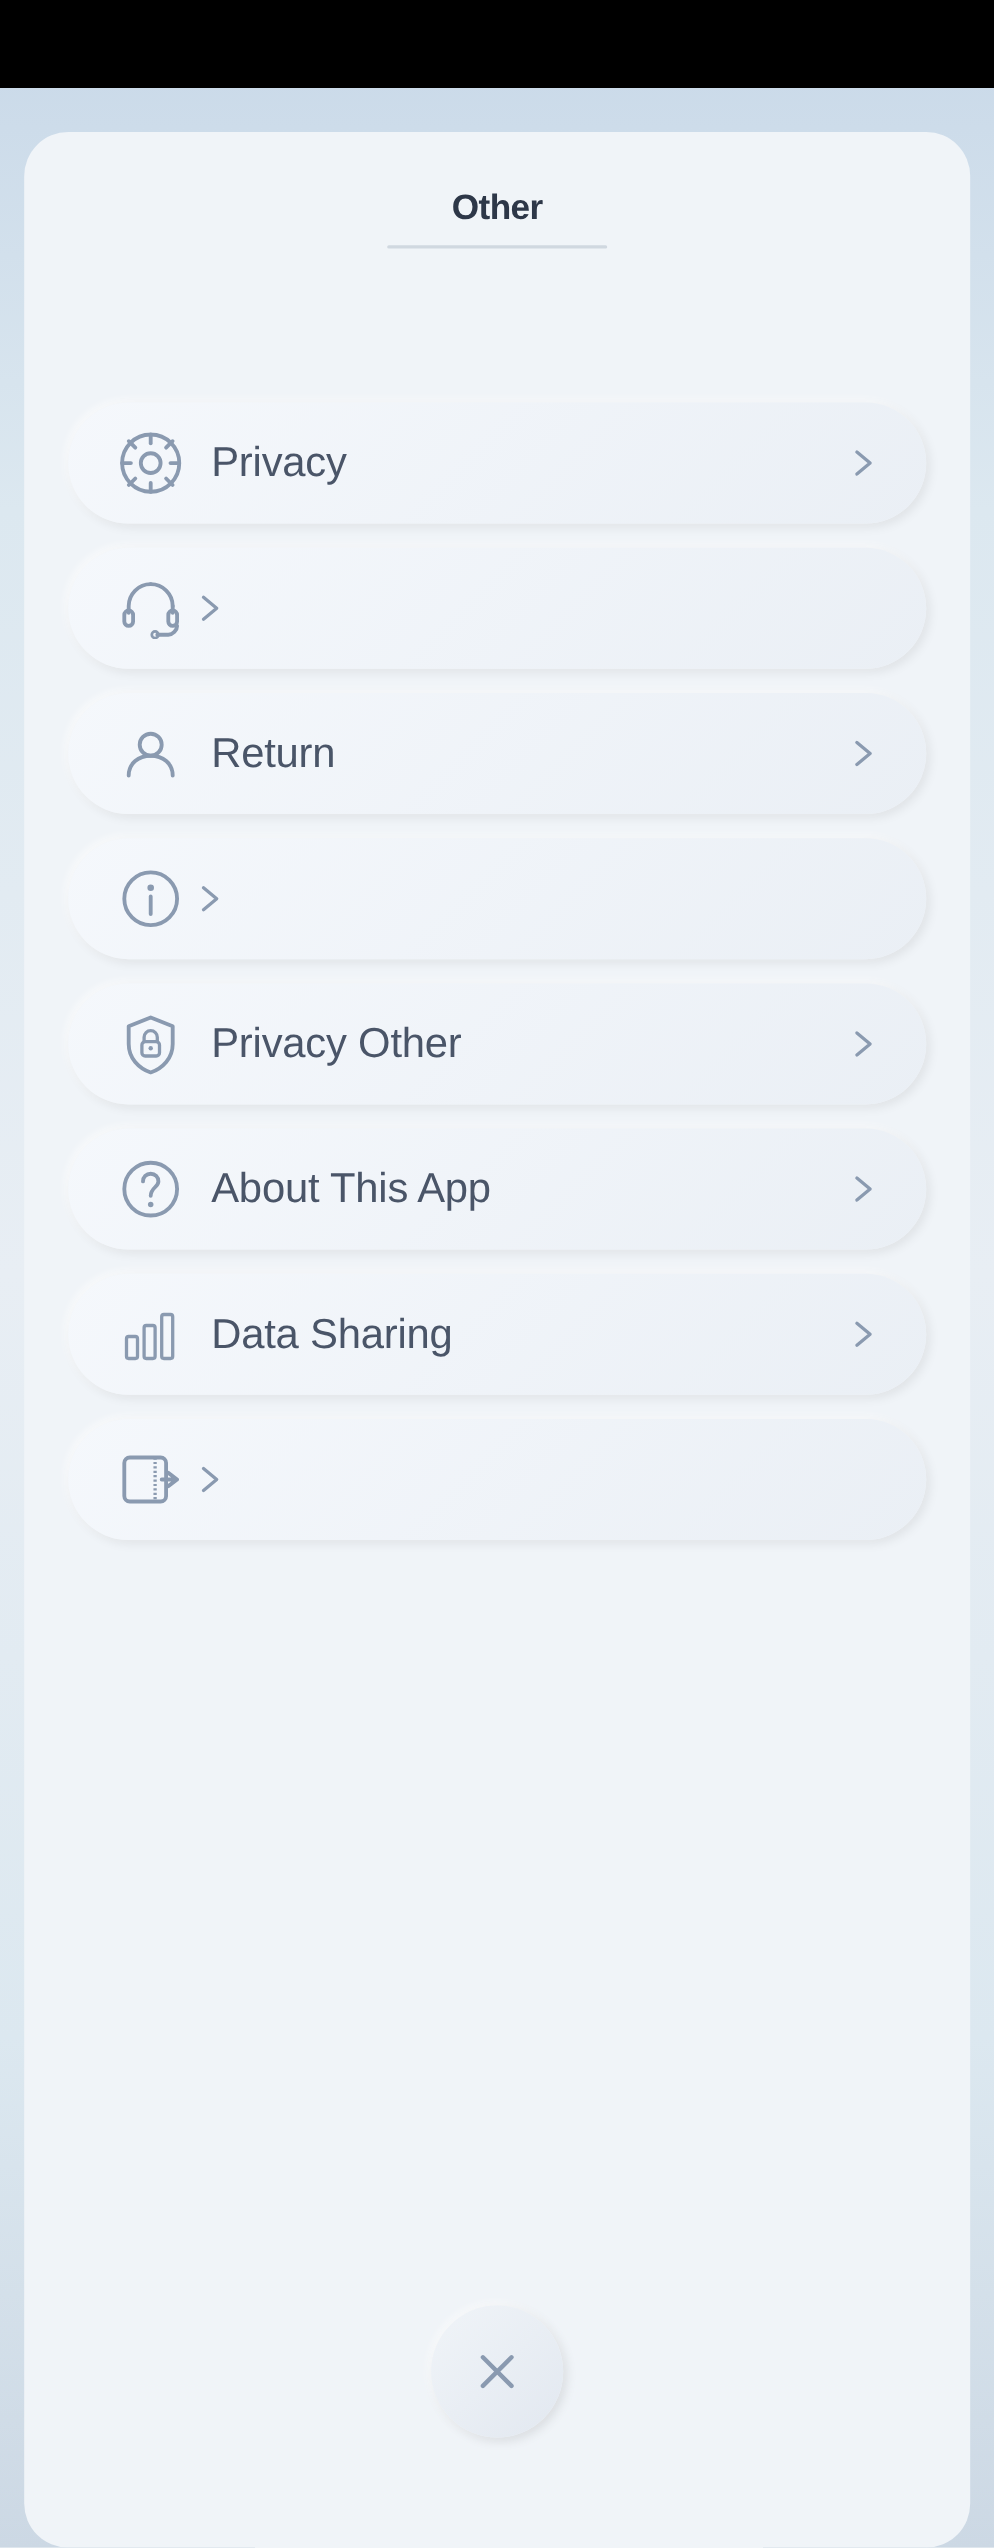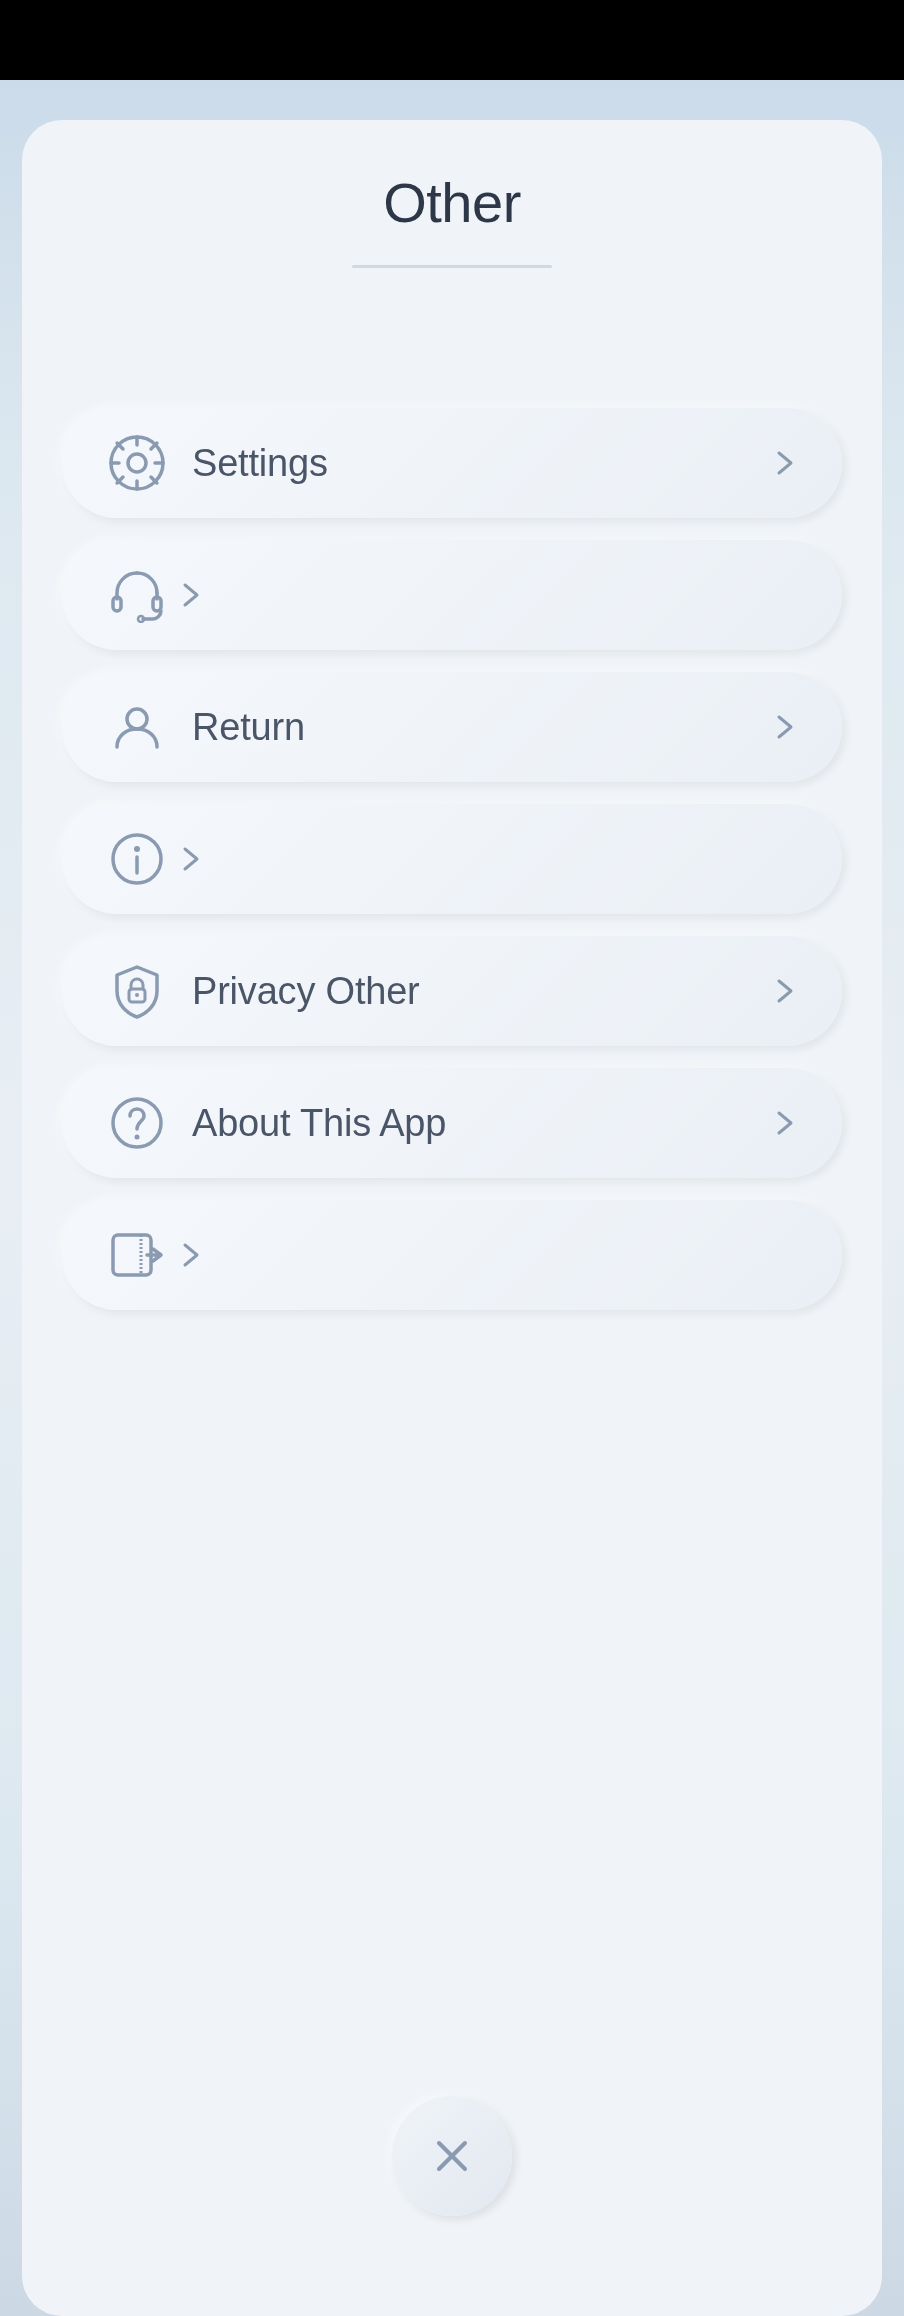--- a/index.html
+++ b/index.html
@@ -33,24 +33,24 @@
       border-radius: 40px;
       margin-top: 40px;
       padding: 50px 40px 80px 40px;
       display: flex;
       flex-direction: column;
       align-items: center;
       flex: 1;
     }
 
     .card-title {
-      font-size: 56px;
-      font-weight: 400;
+      font-size: 32px;
+      font-weight: 700;
       color: #2d3748;
-      margin-bottom: 30px;
+      margin-bottom: 16px;
       letter-spacing: -0.5px;
     }
 
     .divider {
       width: 200px;
       height: 3px;
       background: #d0d8e0;
       border-radius: 2px;
       margin-bottom: 60px;
     }
@@ -159,21 +159,21 @@
           <line x1="28" y1="2" x2="28" y2="10" stroke="#8a9ab0" stroke-width="3.5" stroke-linecap="round"></line>
           <line x1="28" y1="46" x2="28" y2="54" stroke="#8a9ab0" stroke-width="3.5" stroke-linecap="round"></line>
           <line x1="2" y1="28" x2="10" y2="28" stroke="#8a9ab0" stroke-width="3.5" stroke-linecap="round"></line>
           <line x1="46" y1="28" x2="54" y2="28" stroke="#8a9ab0" stroke-width="3.5" stroke-linecap="round"></line>
           <line x1="8.1" y1="8.1" x2="14" y2="14" stroke="#8a9ab0" stroke-width="3.5" stroke-linecap="round"></line>
           <line x1="42" y1="42" x2="47.9" y2="47.9" stroke="#8a9ab0" stroke-width="3.5" stroke-linecap="round"></line>
           <line x1="47.9" y1="8.1" x2="42" y2="14" stroke="#8a9ab0" stroke-width="3.5" stroke-linecap="round"></line>
           <line x1="14" y1="42" x2="8.1" y2="47.9" stroke="#8a9ab0" stroke-width="3.5" stroke-linecap="round"></line>
         </svg>
       </div>
-      <span class="menu-label">Settings</span>
+      <span class="menu-label">Privacy</span>
       <div class="menu-chevron">
         <svg viewBox="0 0 30 30" fill="none" xmlns="http://www.w3.org/2000/svg">
           <polyline points="10,5 22,15 10,25" stroke="#8a9ab0" stroke-width="3" stroke-linecap="round" stroke-linejoin="round"></polyline>
         </svg>
       </div>
     </div>
 
     <div class="menu-item">
       <div class="menu-icon">
         <svg viewBox="0 0 56 56" fill="none" xmlns="http://www.w3.org/2000/svg">
@@ -249,20 +249,35 @@
         </svg>
       </div>
       <span class="menu-label">About This App</span>
       <div class="menu-chevron">
         <svg viewBox="0 0 30 30" fill="none">
           <polyline points="10,5 22,15 10,25" stroke="#8a9ab0" stroke-width="3" stroke-linecap="round" stroke-linejoin="round"></polyline>
         </svg>
       </div>
     </div>
 
+    <div class="menu-item">
+      <div class="menu-icon">
+        <svg viewBox="0 0 56 56" fill="none" xmlns="http://www.w3.org/2000/svg">
+          <rect x="6" y="30" width="10" height="20" rx="2" stroke="#8a9ab0" stroke-width="3" fill="none"></rect>
+          <rect x="22" y="20" width="10" height="30" rx="2" stroke="#8a9ab0" stroke-width="3" fill="none"></rect>
+          <rect x="38" y="10" width="10" height="40" rx="2" stroke="#8a9ab0" stroke-width="3" fill="none"></rect>
+        </svg>
+      </div>
+      <span class="menu-label">Data Sharing</span>
+      <div class="menu-chevron">
+        <svg viewBox="0 0 30 30" fill="none">
+          <polyline points="10,5 22,15 10,25" stroke="#8a9ab0" stroke-width="3" stroke-linecap="round" stroke-linejoin="round"></polyline>
+        </svg>
+      </div>
+    </div>
 
     <div class="menu-item">
       <div class="menu-icon">
         <svg viewBox="0 0 56 56" fill="none" xmlns="http://www.w3.org/2000/svg">
           <rect x="4" y="8" width="38" height="40" rx="5" stroke="#8a9ab0" stroke-width="3.5" fill="none"></rect>
           <path d="M32 8v40" stroke="#8a9ab0" stroke-width="3" stroke-dasharray="2 2"></path>
           <path d="M38 28l14 0M44 22l8 6-8 6" stroke="#8a9ab0" stroke-width="3.5" stroke-linecap="round" stroke-linejoin="round" fill="none"></path>
         </svg>
       </div>
       <div class="menu-chevron">

